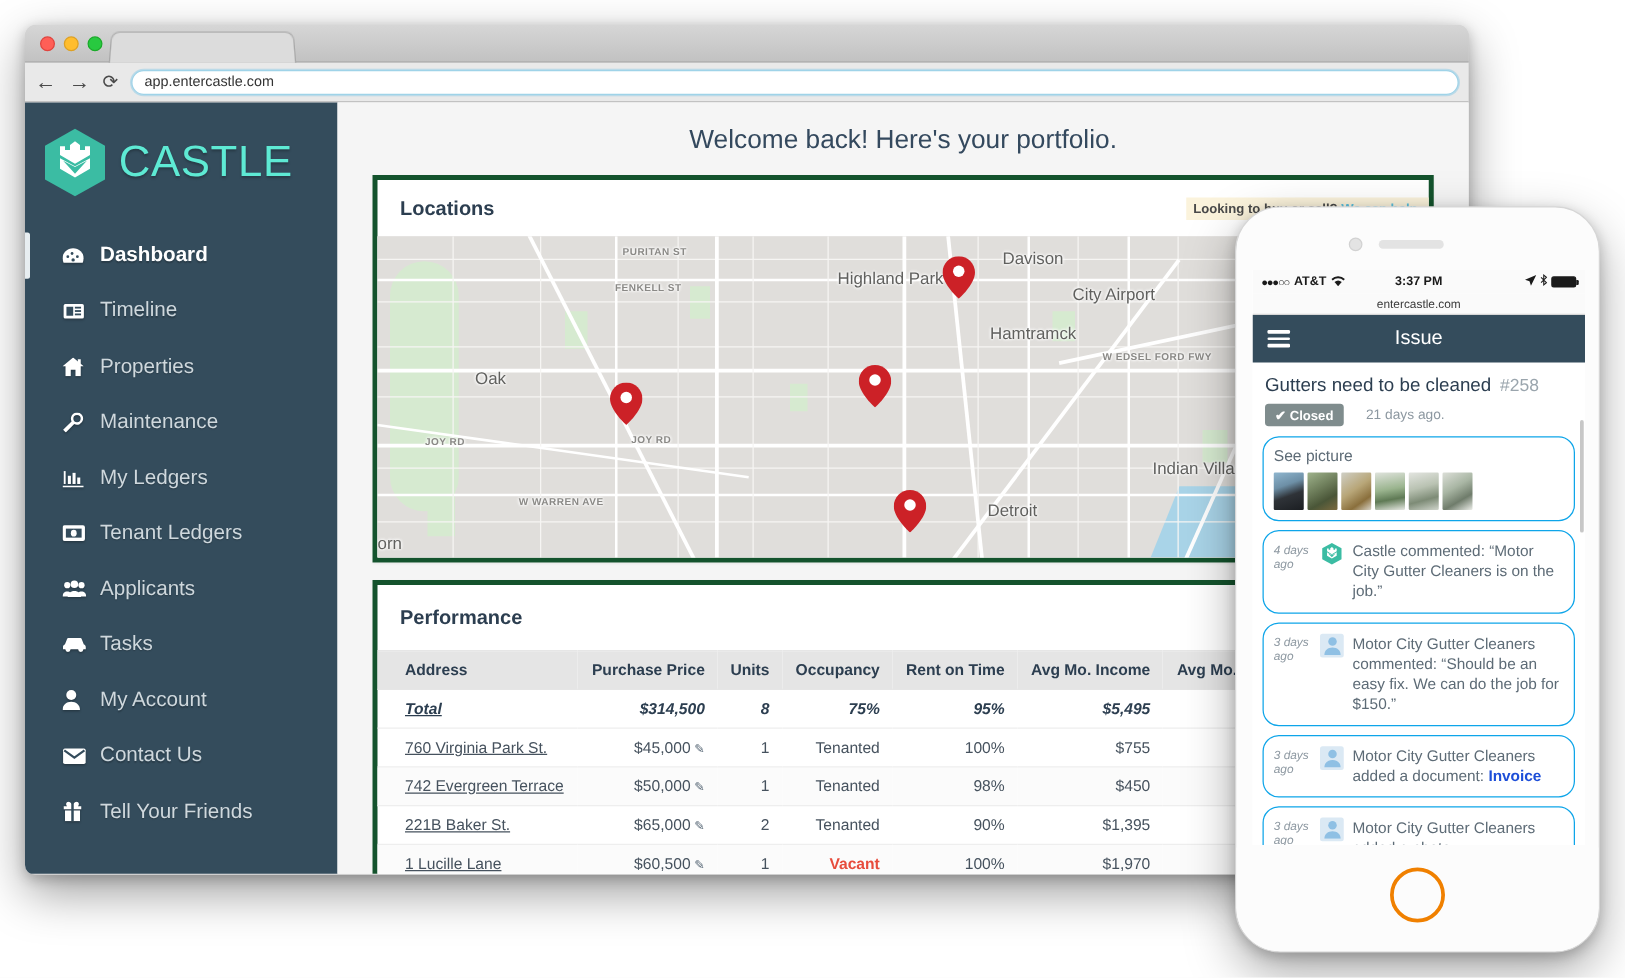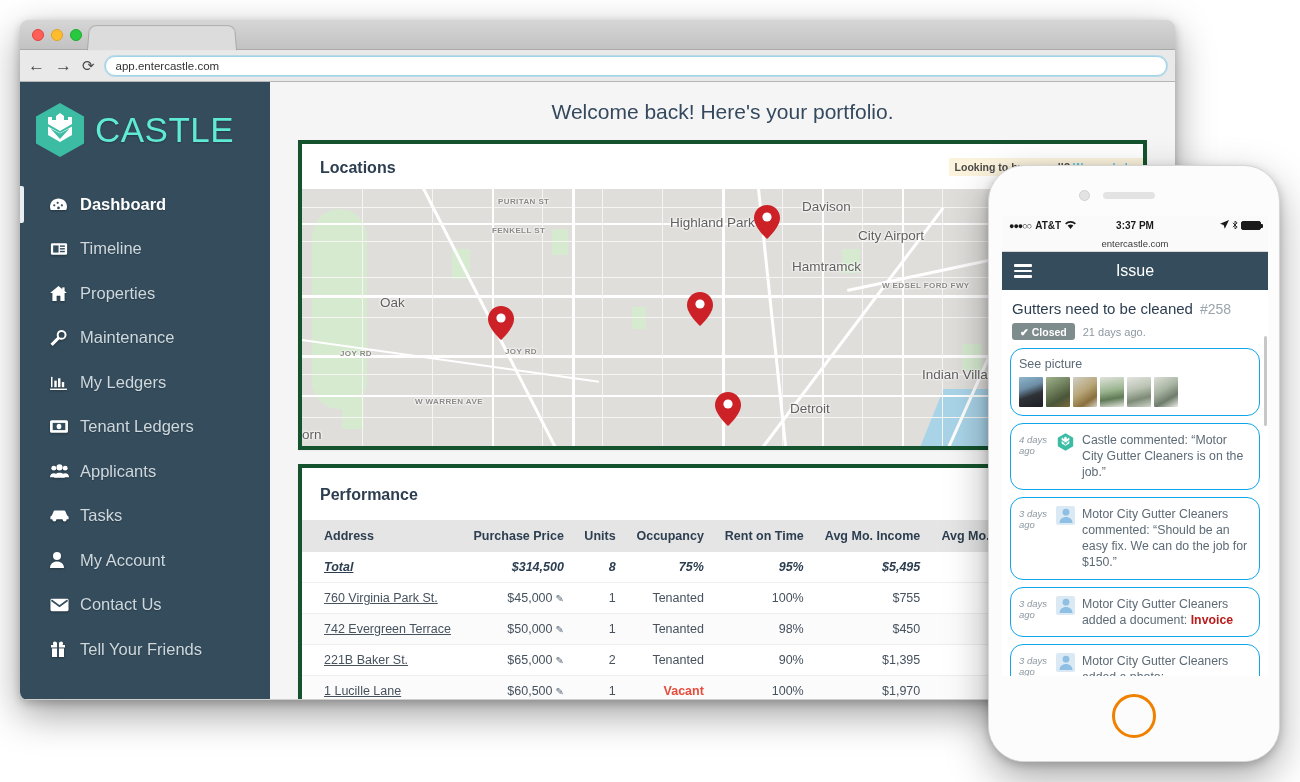--- a/index.html
+++ b/index.html
@@ -204,21 +204,21 @@
   .hamburger { width: 18px; }
   .hamburger span { display: block; height: 2.5px; background: #fff; margin: 3px 0; border-radius: 1px; }
   .appbar-title {
     position: absolute; left: 0; right: 0; text-align: center;
     color: #fff; font-size: 16px; font-weight: 400; pointer-events: none;
   }
   .issuehead { padding: 10px 10px 8px; }
   .issue-title-row { display: flex; align-items: baseline; gap: 7px; }
   .issue-title { font-size: 15px; color: #2c3e50; }
   .issue-num { font-size: 14px; color: #9aa5ad; }
-  .issue-meta { display: flex; align-items: center; gap: 8px; margin-top: 6px; }
+  .issue-meta { display: flex; align-items: center; gap: 18px; margin-top: 6px; }
   .closed-badge {
     background: #7f8c8d; color: #fff; font-size: 10.5px;
     padding: 2.5px 8px; border-radius: 3px; font-weight: bold;
   }
   .issue-time { font-size: 11px; color: #8d98a1; }
   .feed { padding: 0 8px 8px; }
   .panel {
     border: 1px solid #0ea5e9; border-radius: 13px;
     background: #fff; margin-bottom: 7px; padding: 8px;
   }
@@ -227,21 +227,21 @@
   .thumb { width: 24px; height: 30px; overflow: hidden; border-radius: 1px; }
   .feeditem { display: flex; gap: 7px; align-items: flex-start; }
   .feedtime {
     font-size: 9.5px; font-style: italic; color: #8d98a1;
     width: 30px; flex: none; line-height: 1.2; padding-top: 2px;
   }
   .avatar { width: 19px; height: 19px; flex: none; border-radius: 2px; }
   .avatar.castle { background: #fff; display: flex; align-items: center; justify-content: center; }
   .avatar.person { background: #dbe9f4; display: flex; align-items: center; justify-content: center; }
   .feedtext { font-size: 12.3px; color: #5d6b76; line-height: 1.32; }
-  .feedtext b { color: #b91c1c; }
+  .feedtext b { color: #1d4ed8; }
   .phone-bottom { position: absolute; left: 0; right: 0; top: 512px; height: 85px; background: #fcfcfc; }
   .homebtn {
     position: absolute; left: 50%; top: 16px; transform: translateX(-50%);
     width: 44px; height: 44px; border-radius: 50%;
     border: 3px solid #f08000;
   }
   .scrollbar-v {
     position: absolute; right: 1px; top: 120px; width: 3px; height: 90px;
     background: rgba(0,0,0,.22); border-radius: 2px;
   }

